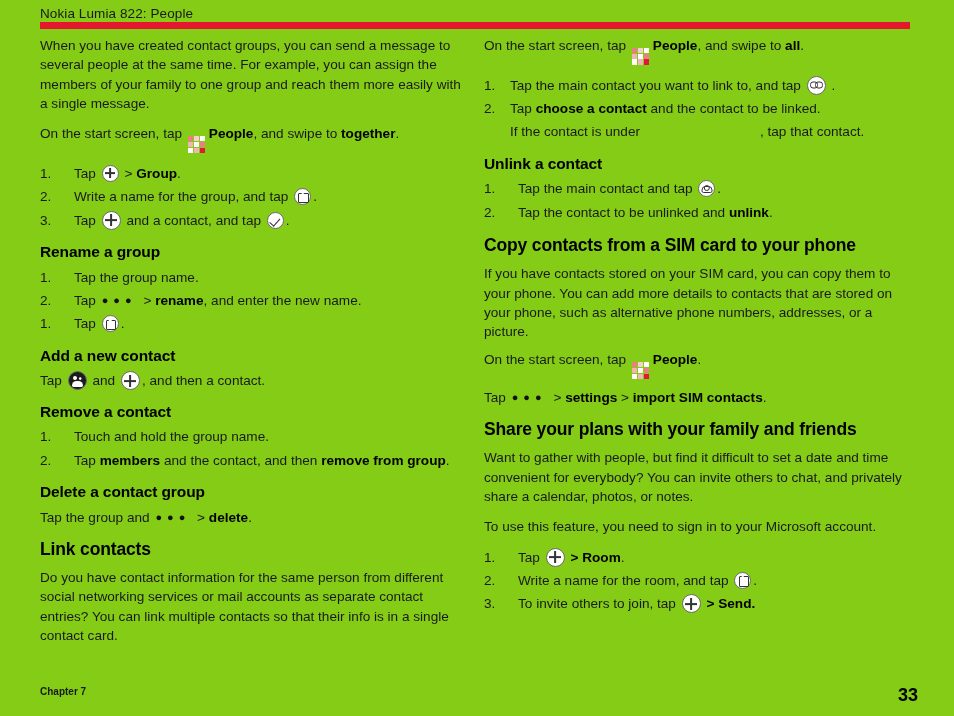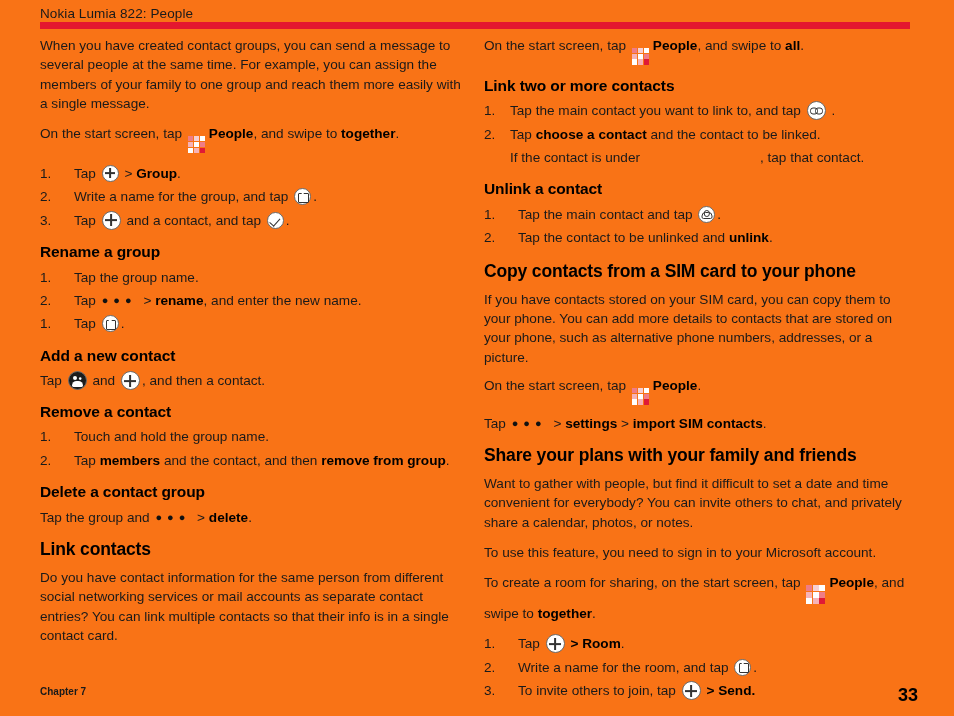--- a/index.html
+++ b/index.html
@@ -7,21 +7,21 @@
     margin: 0; padding: 0;
     width: 954px; height: 716px;
     background: #ffffff;
     font-family: "Liberation Sans", sans-serif;
     color: #111111;
     overflow: hidden;
   }
   .page {
     position: relative;
     width: 954px; height: 716px;
-    background: #f97316;
+    background: #84cc16;
   }
 
   
   .header {
     position: absolute;
     left: 40px; top: 6px;
     font-size: 13.5px;
     letter-spacing: .1px;
     color: #1a1a1a;
   }
@@ -360,21 +360,20 @@
         <i style="background:#f6b3b7"></i>
           <i style="background:#ffffff"></i>
           <i style="background:#ef7d86"></i>
         <i style="background:#ffffff"></i>
           <i style="background:#f6b3b7"></i>
           <i style="background:#e01a36"></i>
       </span><b>People</b><span>, and swipe to</span>
       <b>all</b><span>.</span>
     </p>
 
-    <h3 class="sub">Link two or more contacts</h3>
     <ol class="steps narrow">
       <li>
         <span class="num">1.</span>
         <span>Tap the main contact you want to link to, and tap</span>
         <span class="ic ic-circle big ic-link"></span>
         <span>.</span>
       </li>
       <li>
         <span class="num">2.</span>
         <span>Tap</span>
@@ -424,35 +423,20 @@
       <span>&gt;</span>
       <b>settings</b>
       <span>&gt;</span>
       <b>import SIM contacts</b><span>.</span>
     </p>
 
     <h2 class="sec">Share your plans with your family and friends</h2>
     <p class="body">Want to gather with people, but find it difficult to set a date and time convenient for everybody? You can invite others to chat, and privately share a calendar, photos, or notes.</p>
     <p class="body">To use this feature, you need to sign in to your Microsoft account.</p>
 
-    <p class="body">
-      <span>To create a room for sharing, on the start screen, tap</span>
-      <span class="tile lg">
-        <i style="background:#ef7d86"></i>
-          <i style="background:#f7cfd2"></i>
-          <i style="background:#ffffff"></i>
-        <i style="background:#f6b3b7"></i>
-          <i style="background:#ffffff"></i>
-          <i style="background:#ef7d86"></i>
-        <i style="background:#ffffff"></i>
-          <i style="background:#f6b3b7"></i>
-          <i style="background:#e01a36"></i>
-      </span><b>People</b><span>, and swipe to</span>
-      <b>together</b><span>.</span>
-    </p>
 
     <ol class="steps">
       <li>
         <span class="num">1.</span>
         <span>Tap</span>
         <span class="ic ic-circle big ic-plus"></span>
         <b>&gt; </b><b>Room</b><span>.</span>
       </li>
       <li>
         <span class="num">2.</span>

